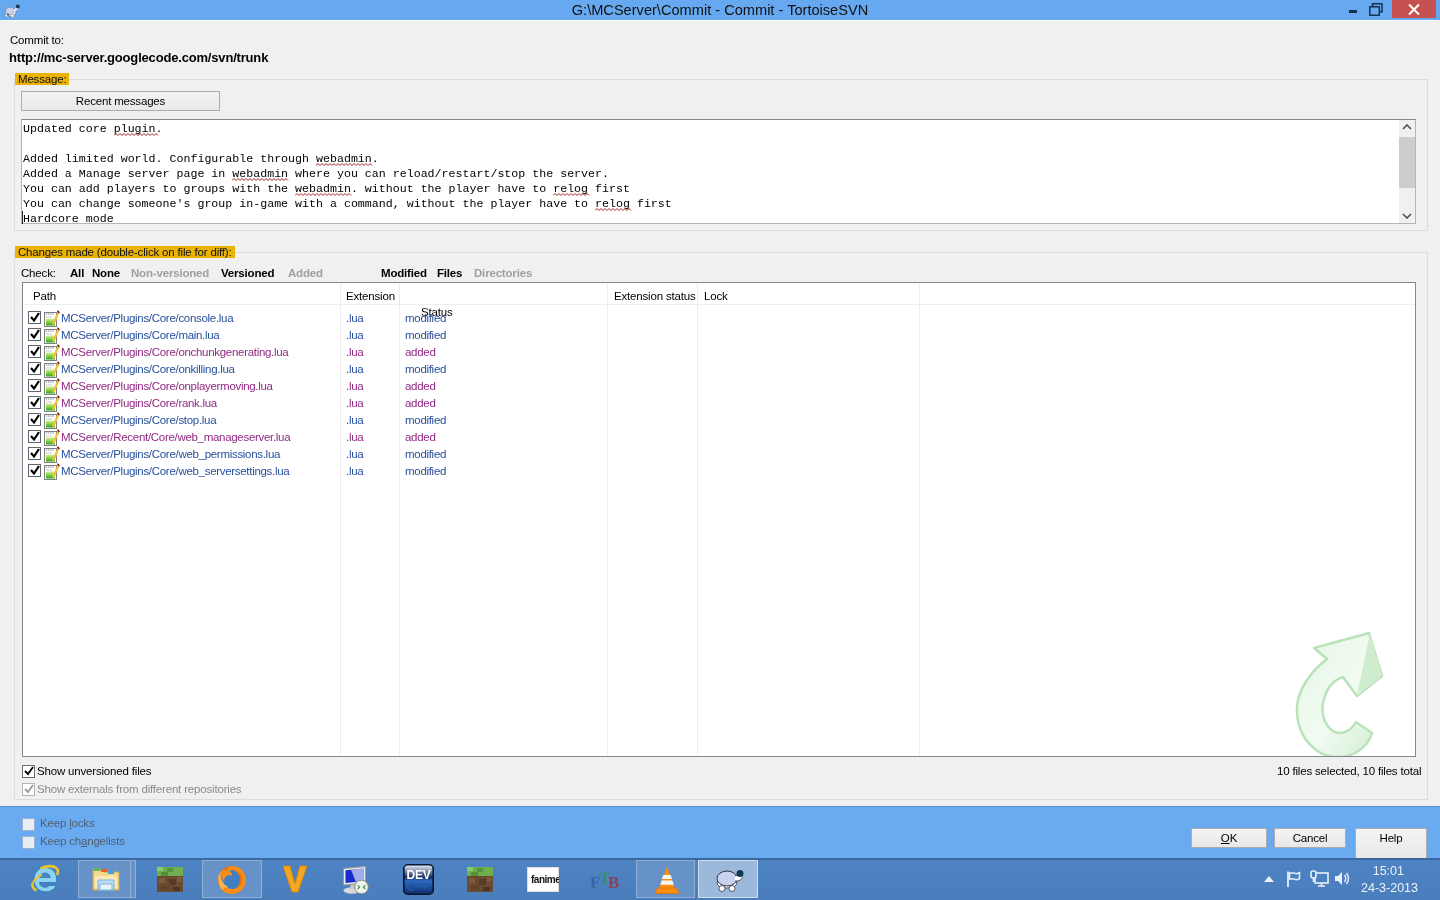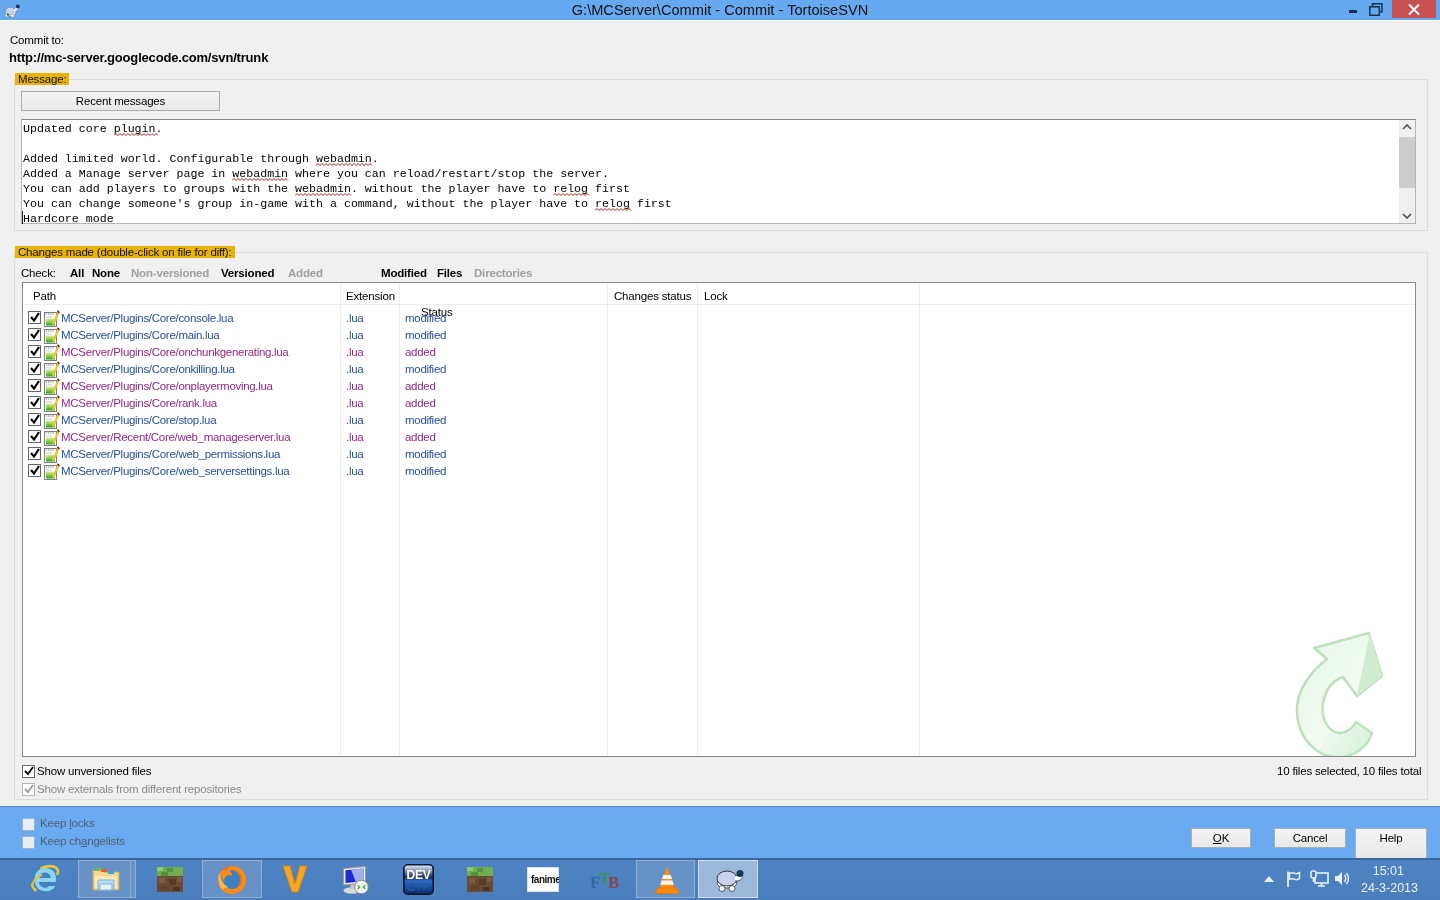--- a/index.html
+++ b/index.html
@@ -141,21 +141,21 @@
 
 <div id="list">
   <div class="vline" style="left:317px;"></div>
   <div class="vline" style="left:376px;"></div>
   <div class="vline" style="left:584px;"></div>
   <div class="vline" style="left:674px;"></div>
   <div class="vline" style="left:896px;"></div>
   <div class="hdr" style="left:10px;">Path</div>
   <div class="hdr" style="left:323px;">Extension</div>
   <div class="hdr" style="left:398px;margin-top:16px;">Status</div>
-  <div class="hdr" style="left:591px;">Changes status</div>
+  <div class="hdr" style="left:591px;">Extension status</div>
   <div class="hdr" style="left:681px;">Lock</div>
   <div class="abs" style="left:0;top:21px;width:100%;height:1px;background:#ededed;"></div>
   <div id="rows">
       <div class="row" style="top:27px">
     <div class="cb"></div>
     <svg style="position:absolute;left:6px;top:1px" width="12" height="13" viewBox="0 0 12 13">
           <path d="M2 6 L5 9.5 L10 2" stroke="#000" stroke-width="2.2" fill="none"></path>
         </svg>
     <svg style="position:absolute;left:21px;top:0px" width="16" height="17" viewBox="0 0 16 17">
  <rect x="0.5" y="2.5" width="12" height="14" fill="#fff" stroke="#808080"></rect>
@@ -447,21 +447,21 @@
     <path d="M1 5 L4 8 L9 1" stroke="#9a9a9a" stroke-width="1.8" fill="none"></path>
   </svg>
 <div class="abs" style="left:37px;top:783px;color:#8a8a8a;">Show externals from different repositories</div>
 <div class="abs" style="left:1277px;top:765px;">10 files selected, 10 files total</div>
 
 <div id="footer">
   <div class="wcb" style="left:22px;top:11px;border-color:#9ab2d2;background:#e9eef5;"></div>
   <div class="abs" style="left:40px;top:10px;color:#506070;">Keep <span style="text-decoration:underline">l</span>ocks</div>
   <div class="wcb" style="left:22px;top:29px;border-color:#9ab2d2;background:#e9eef5;"></div>
   <div class="abs" style="left:40px;top:28px;color:#506070;">Keep ch<span style="text-decoration:underline">a</span>ngelists</div>
-  <div class="btn" style="left:1191px;top:21px;width:60px;height:20px;line-height:18px;"><span style="text-decoration:underline">O</span>K</div>
+  <div class="btn" style="left:1191px;top:21px;width:76px;height:20px;line-height:18px;"><span style="text-decoration:underline">O</span>K</div>
   <div class="btn" style="left:1274px;top:21px;width:72px;height:20px;line-height:18px;">Cancel</div>
   <div class="btn" style="left:1355px;top:21px;width:72px;height:32px;line-height:18px;">Help</div>
 </div>
 
 <div id="taskbar">
   <div class="tb-box" style="left:78px;width:58px;"></div>
   <div class="abs" style="left:130px;top:2px;width:1px;height:38px;background:#8fafd6;"></div>
   <div class="tb-box" style="left:202px;width:60px;"></div>
   <div class="tb-box" style="left:636px;width:59px;"></div>
   <div class="tb-box active" style="left:698px;width:60px;"></div>

